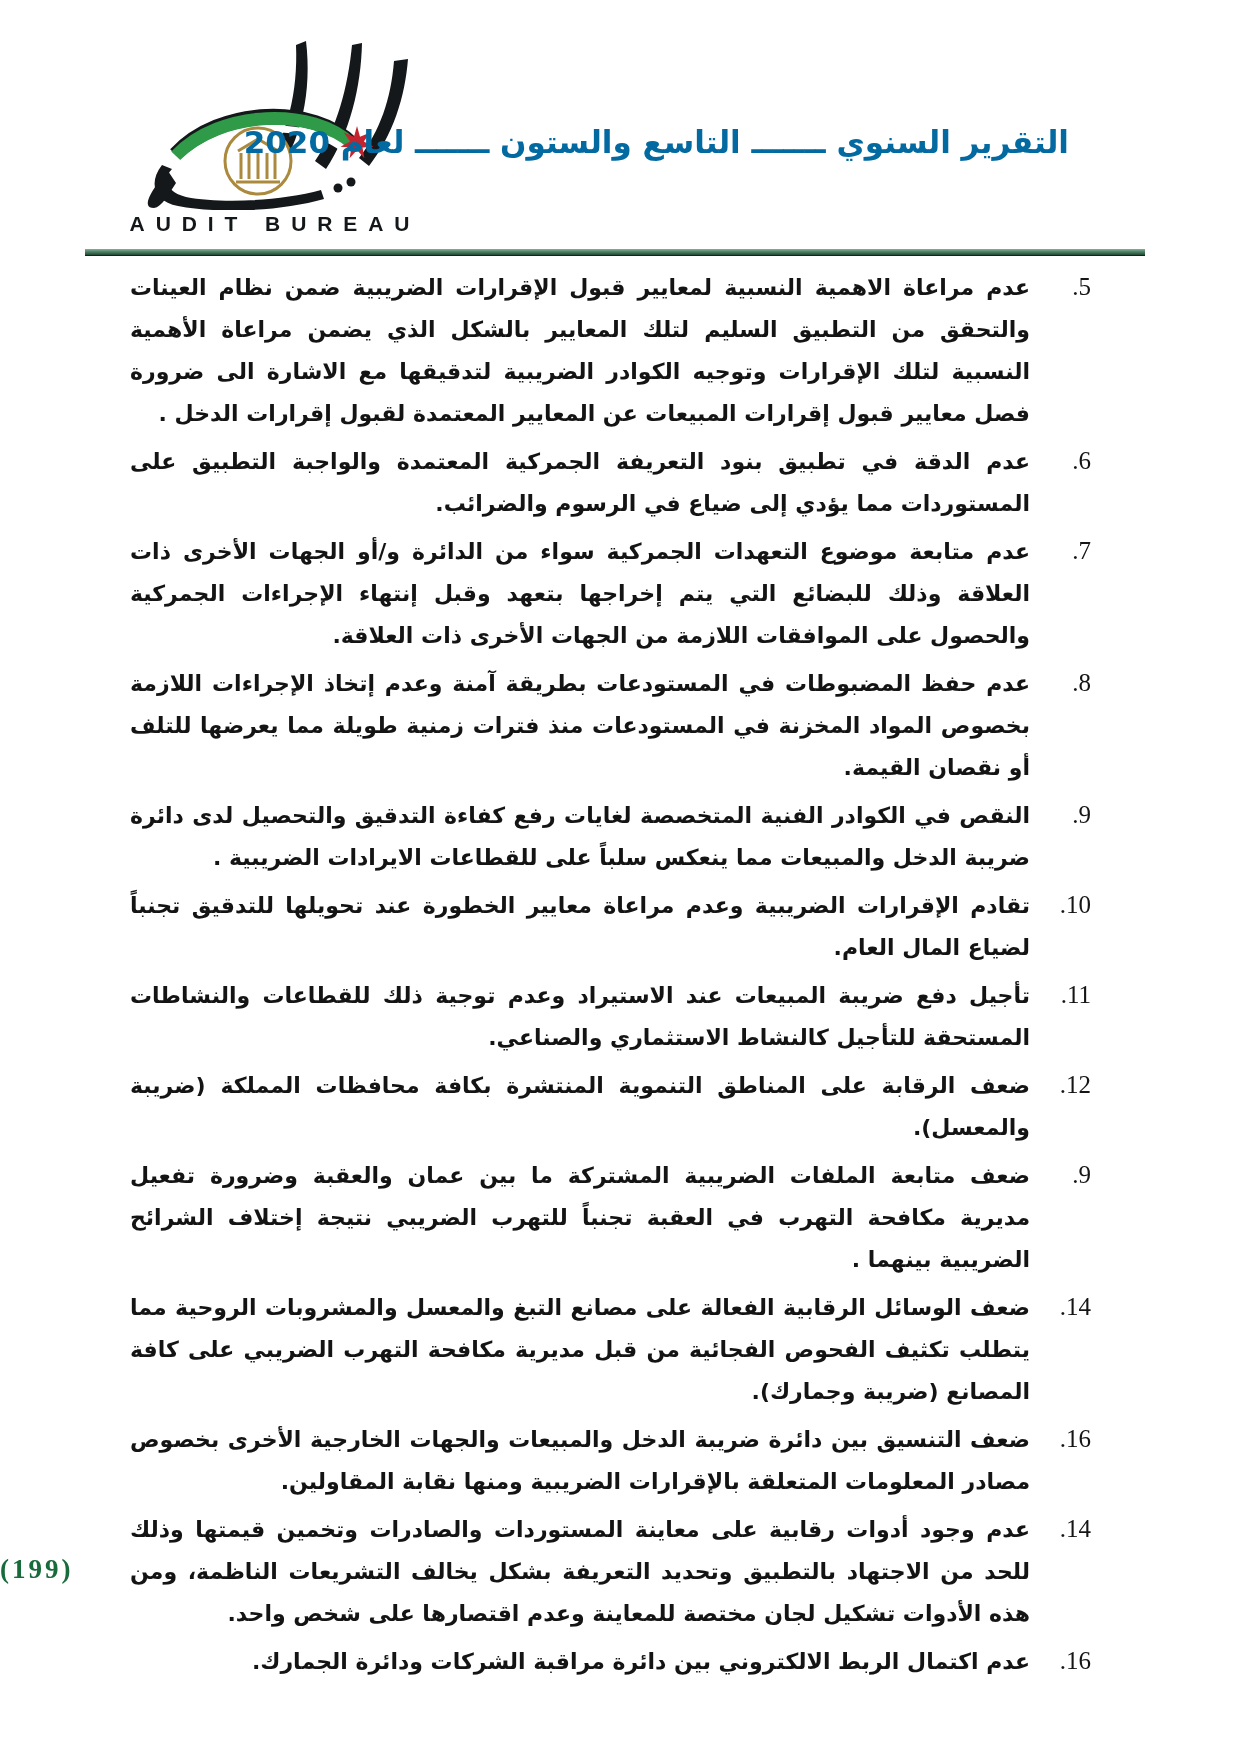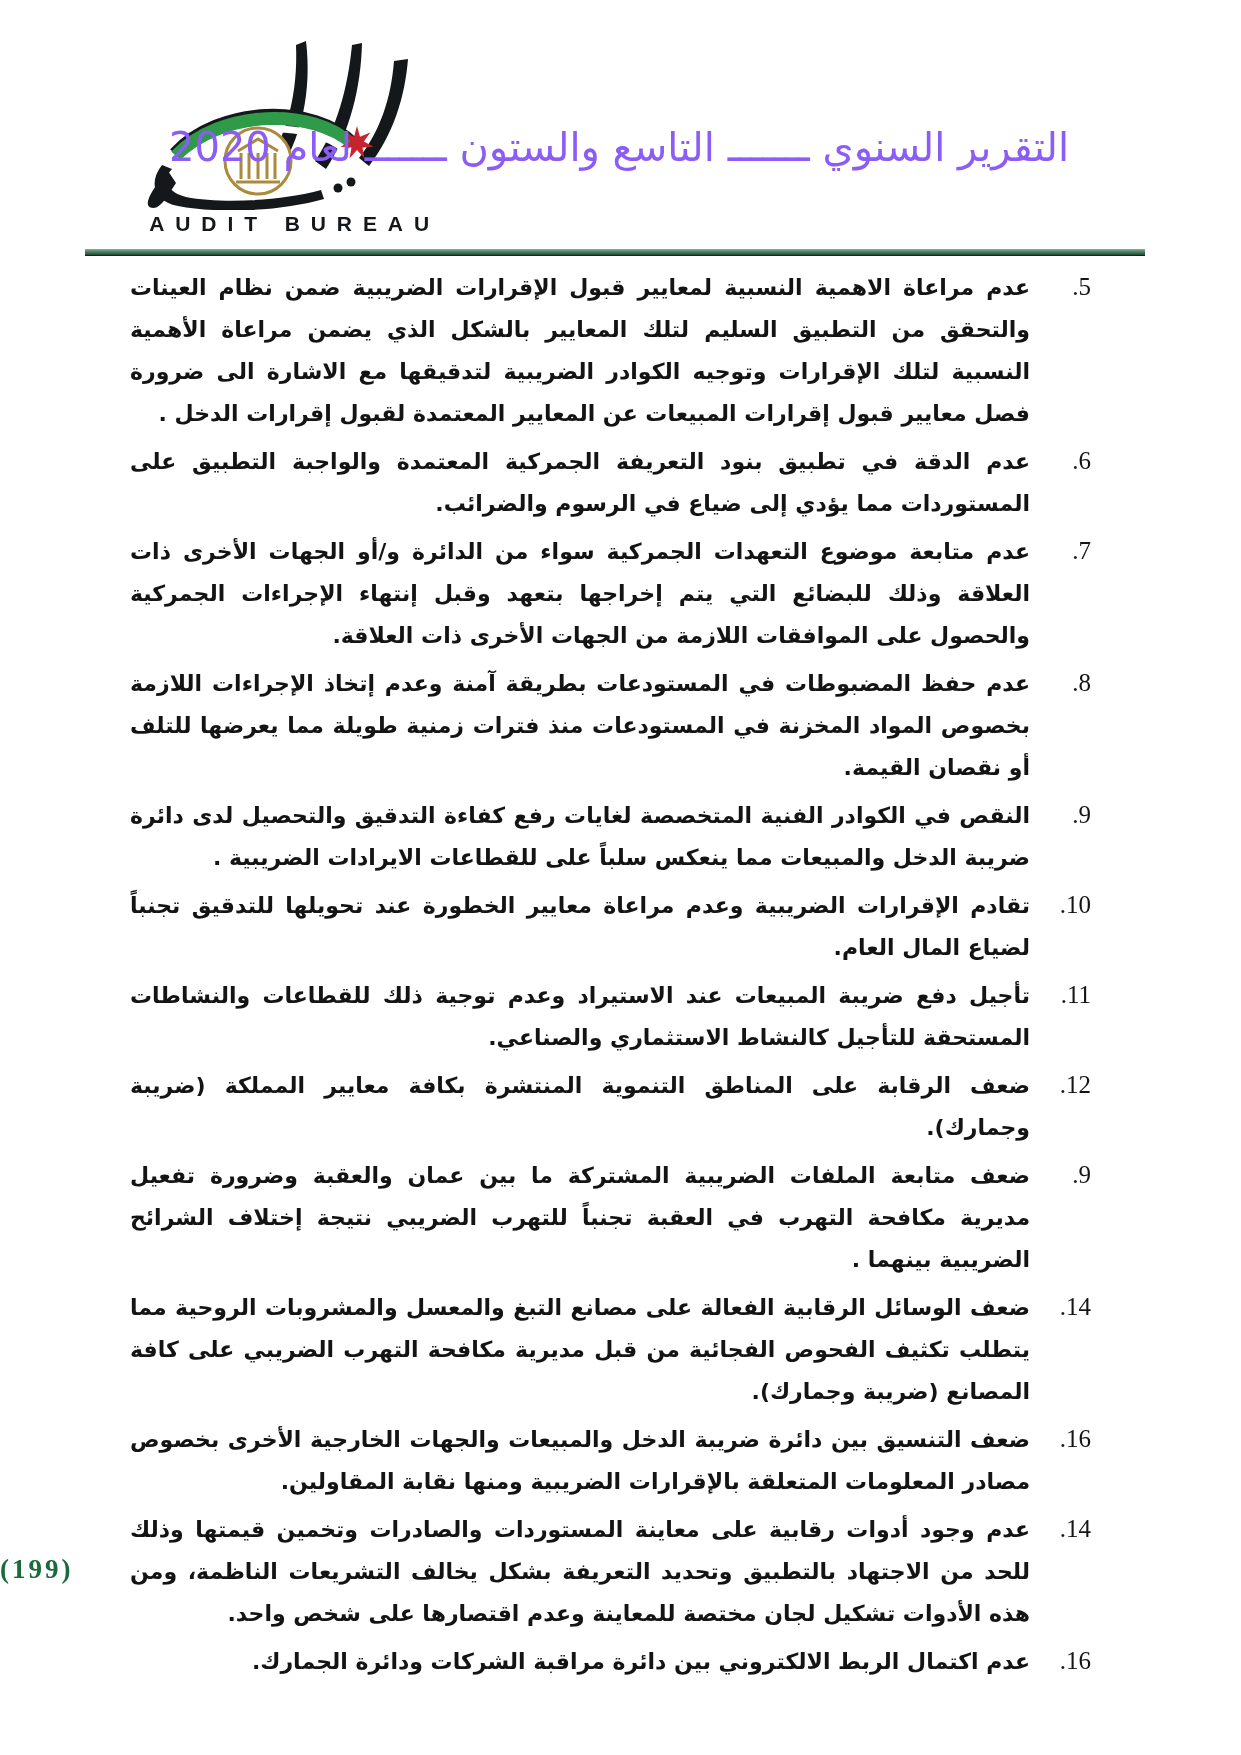--- a/index.html
+++ b/index.html
@@ -6,28 +6,28 @@
   body {
     width:1241px; height:1755px; position:relative; overflow:hidden;
     font-family:"DejaVu Sans", sans-serif;
   }
   .page { position:absolute; inset:0; background:#ffffff; }
 
   
   .logo-block { position:absolute; left:110px; top:38px; width:330px; height:206px; }
   .logo-art { width:330px; height:172px; display:block; }
   .logo-latin {
-    margin-top:2px; text-align:right; white-space:nowrap;
+    margin-top:2px; text-align:center; white-space:nowrap;
     font-family:"Liberation Sans", sans-serif; font-weight:700;
     font-size:21px; letter-spacing:0.52em; color:#15181a;
   }
   .report-title {
     position:absolute; top:124px; right:172px;
     direction:rtl; unicode-bidi:isolate; white-space:nowrap;
-    color:#8b5cf6; font-weight:normal; font-size:40px;
+    color:#0369a1; font-weight:bold; font-size:31px;
     font-family:"DejaVu Sans", sans-serif;
   }
   .header-rule {
     position:absolute; left:85px; top:249px; width:1060px; height:6px;
     background:linear-gradient(to bottom,#86b298 0%,#4e8266 45%,#2a513c 90%,#274d39 100%);
     border-bottom:1px solid #142419;
   }
 
   
   .content {
@@ -118,21 +118,21 @@
     <div class="item">
       <div class="num">10.</div>
       <div class="txt">تقادم الإقرارات الضريبية وعدم مراعاة معايير الخطورة عند تحويلها للتدقيق تجنباً لضياع المال العام.</div>
     </div>
     <div class="item">
       <div class="num">11.</div>
       <div class="txt">تأجيل دفع ضريبة المبيعات عند الاستيراد وعدم توجية ذلك للقطاعات والنشاطات المستحقة للتأجيل كالنشاط الاستثماري والصناعي.</div>
     </div>
     <div class="item">
       <div class="num">12.</div>
-      <div class="txt">ضعف الرقابة على المناطق التنموية المنتشرة بكافة معايير المملكة (ضريبة وجمارك).</div>
+      <div class="txt">ضعف الرقابة على المناطق التنموية المنتشرة بكافة محافظات المملكة (ضريبة والمعسل).</div>
     </div>
     <div class="item">
       <div class="num">9.</div>
       <div class="txt">ضعف متابعة الملفات الضريبية المشتركة ما بين عمان والعقبة وضرورة تفعيل مديرية مكافحة التهرب في العقبة تجنباً للتهرب الضريبي نتيجة إختلاف الشرائح الضريبية بينهما .</div>
     </div>
     <div class="item">
       <div class="num">14.</div>
       <div class="txt">ضعف الوسائل الرقابية الفعالة على مصانع التبغ والمعسل والمشروبات الروحية مما يتطلب تكثيف الفحوص الفجائية من قبل مديرية مكافحة التهرب الضريبي على كافة المصانع (ضريبة وجمارك).</div>
     </div>
     <div class="item">

